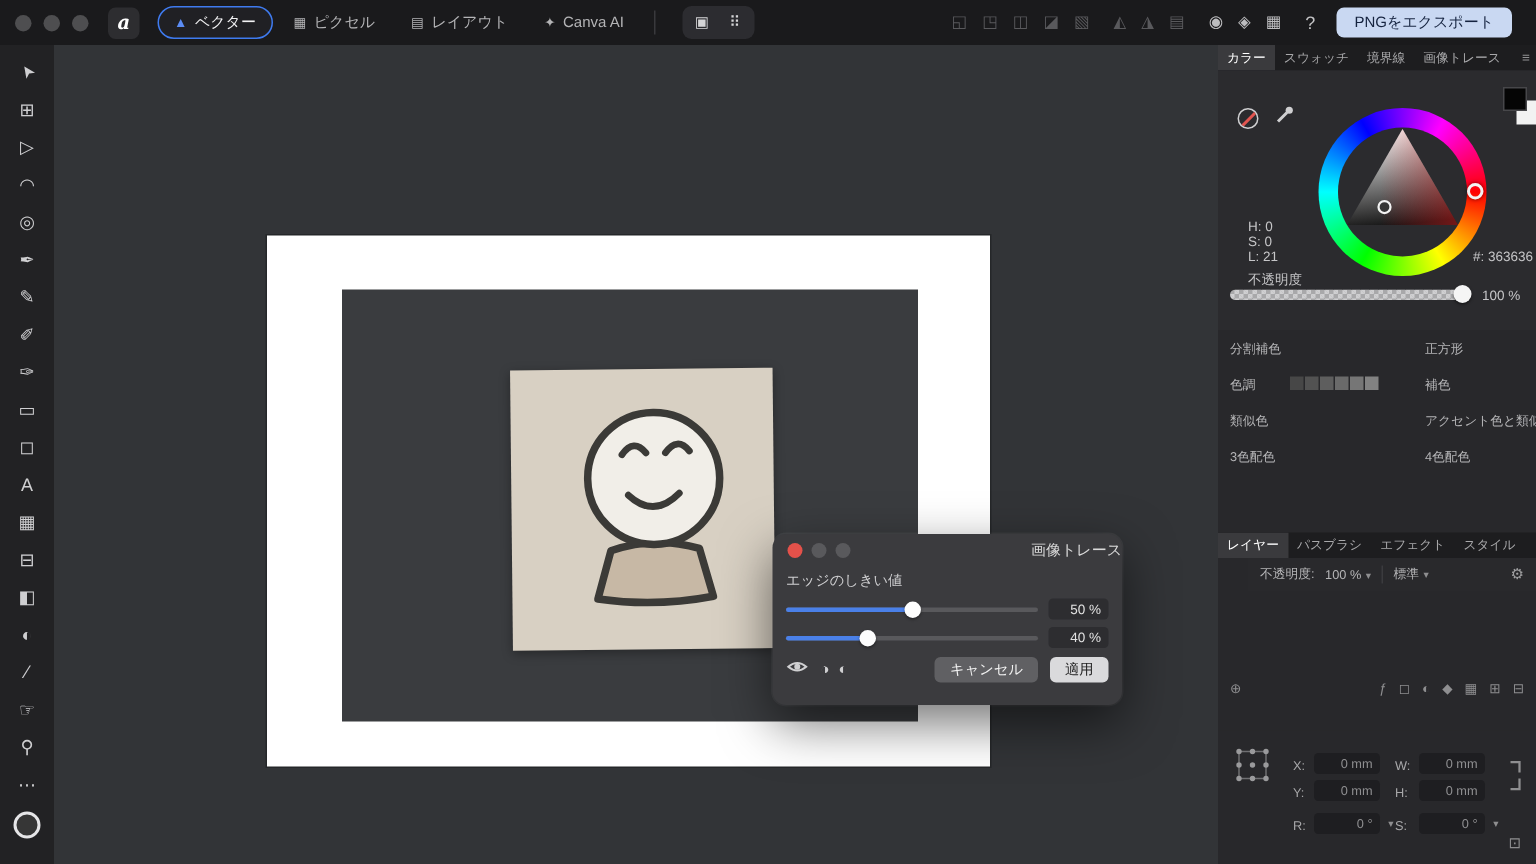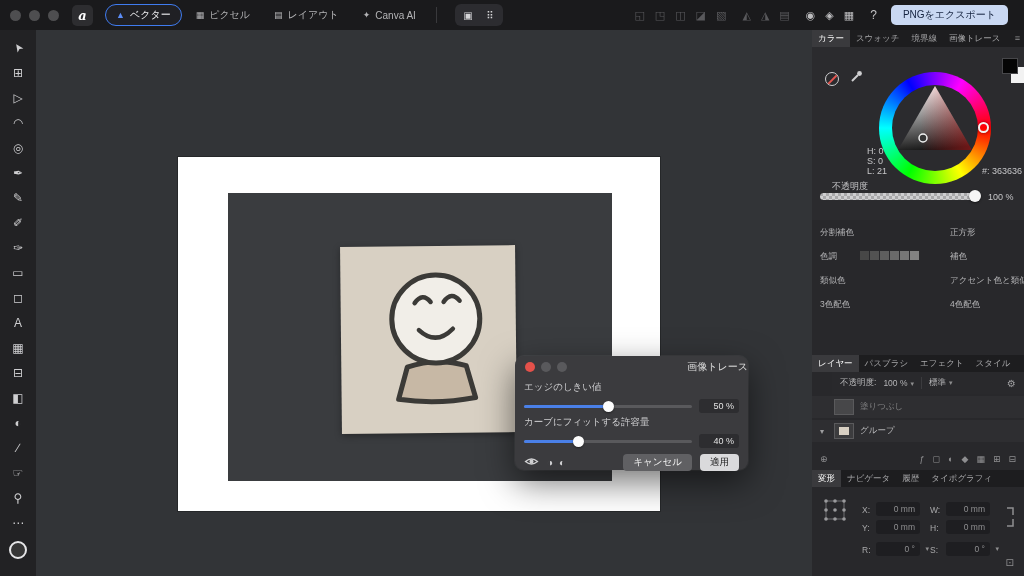--- a/index.html
+++ b/index.html
@@ -96,21 +96,21 @@
   .swatch-pair{position:absolute;left:190px;top:11px;width:26px;height:26px;}
   .sw{position:absolute;width:16px;height:16px;}
   .sw.black{left:0;top:0;background:#050505;border:1px solid #47474a;z-index:2;}
   .sw.white{left:9px;top:9px;background:#f2f2f2;}
   .wheel{position:absolute;left:67px;top:25px;width:112px;height:112px;border-radius:50%;
          background:conic-gradient(from 90deg,#f00,#ff0,#0f0,#0ff,#00f,#f0f,#f00);}
   .wheel-hole{position:absolute;inset:13px;border-radius:50%;background:#2b2b2e;}
   .tri{position:absolute;inset:0;}
   .hue-marker{position:absolute;left:99px;top:50px;width:11px;height:11px;border:2px solid #f2f2f2;
               border-radius:50%;box-shadow:0 0 3px rgba(0,0,0,.6);}
-  .hsl-block{position:absolute;left:20px;top:99px;line-height:10px;color:#c6c6c8;margin-left:35px;}
+  .hsl-block{position:absolute;left:20px;top:99px;line-height:10px;color:#c6c6c8;}
   .hex-value{position:absolute;left:170px;top:119px;color:#c6c6c8;white-space:nowrap;}
   .op-label{position:absolute;left:20px;top:133px;color:#c6c6c8;text-align:center;}
   .op-track{position:absolute;left:8px;top:146px;width:158px;height:7px;border-radius:4px;
             background-color:#a8a8aa;
             background-image:linear-gradient(45deg,#cfcfd1 25%,transparent 25%,transparent 75%,#cfcfd1 75%),
                              linear-gradient(45deg,#cfcfd1 25%,transparent 25%,transparent 75%,#cfcfd1 75%);
             background-size:6px 6px;background-position:0 0,3px 3px;}
   .op-thumb{position:absolute;left:157px;top:143px;width:12px;height:12px;border-radius:50%;
             background:#f5f5f5;box-shadow:0 1px 2px rgba(0,0,0,.5);}
   .op-value{position:absolute;left:176px;top:145px;color:#c6c6c8;}
@@ -299,21 +299,20 @@
     </div>
     <div class="dlg-body">
       <div class="sl-label">エッジのしきい値</div>
       <div class="sl-line">
         <div class="track s1">
           <div class="fill"></div>
           <div class="thumb"></div>
         </div>
         <div class="sl-value">50 %</div>
       </div>
-      <div class="sl-label">カーブにフィットする許容量</div>
       <div class="sl-line">
         <div class="track s2">
           <div class="fill"></div>
           <div class="thumb"></div>
         </div>
         <div class="sl-value">40 %</div>
       </div>
       <div class="dlg-footer">
         <span class="dlg-eye">
           <svg width="15" height="11" viewBox="0 0 15 11">
@@ -428,63 +427,39 @@
       </div>
 
     <div class="blend-row">
       <span>不透明度:</span>
       <span class="caret">100 %</span>
       <span class="bdiv"></span>
       <span class="caret">標準</span>
       <span class="gear">⚙</span>
     </div>
 
-    <div class="layer-list">
-      <div class="layer-row dim">
-        <span class="l-indent"></span>
-        <span class="l-thumb"></span>
-        <span class="l-label">塗りつぶし</span>
-      </div>
-      <div class="layer-row">
-        <span class="l-chevron">▾</span>
-        <span class="l-thumb t2">
-            <span class="mini-note"></span>
-          </span>
-        <span class="l-label">グループ</span>
-      </div>
-    </div>
 
     <div class="layers-footer">
       <span class="footer-left">⊕</span>
 
         <span class="f-icon">ƒ</span>
 
         <span class="f-icon">◻</span>
 
         <span class="f-icon">◐</span>
 
         <span class="f-icon">◆</span>
 
         <span class="f-icon">▦</span>
 
         <span class="f-icon">⊞</span>
 
         <span class="f-icon">⊟</span>
       </div>
 
-    <div class="tabbar transform-tabs">
-
-        <span class="tab" data-active="true">変形</span>
-
-        <span class="tab" data-active="false">ナビゲータ</span>
-
-        <span class="tab" data-active="false">履歴</span>
-
-        <span class="tab" data-active="false">タイポグラフィ</span>
-      </div>
 
     <div class="tf-body">
       <svg class="anchor" width="26" height="26">
         <rect x="4" y="4" width="18" height="18" fill="none" stroke="#6f6f72"></rect>
         <g fill="#9a9a9c">
           <circle cx="4" cy="4" r="1.8"></circle>
             <circle cx="13" cy="4" r="1.8"></circle>
             <circle cx="22" cy="4" r="1.8"></circle>
           <circle cx="4" cy="13" r="1.8"></circle>
             <circle cx="13" cy="13" r="1.8"></circle>

